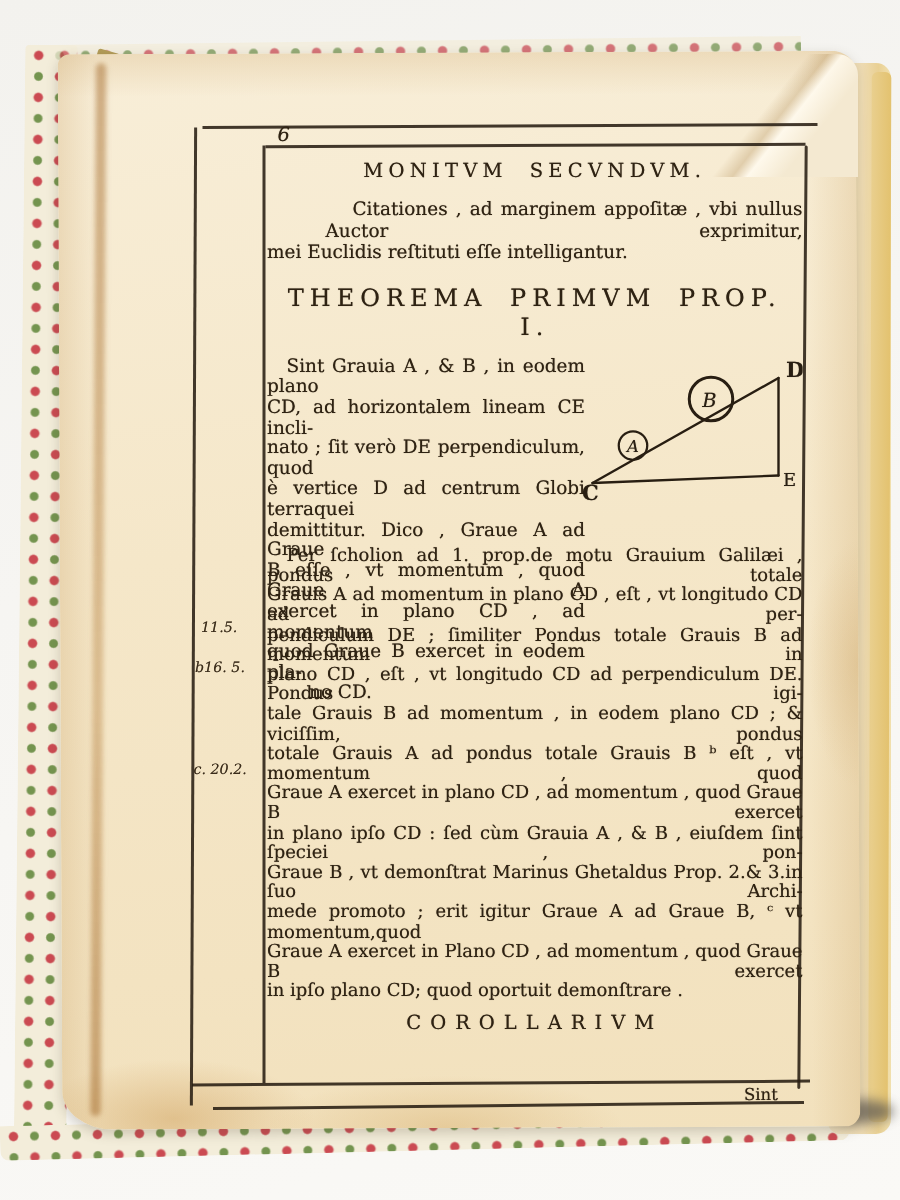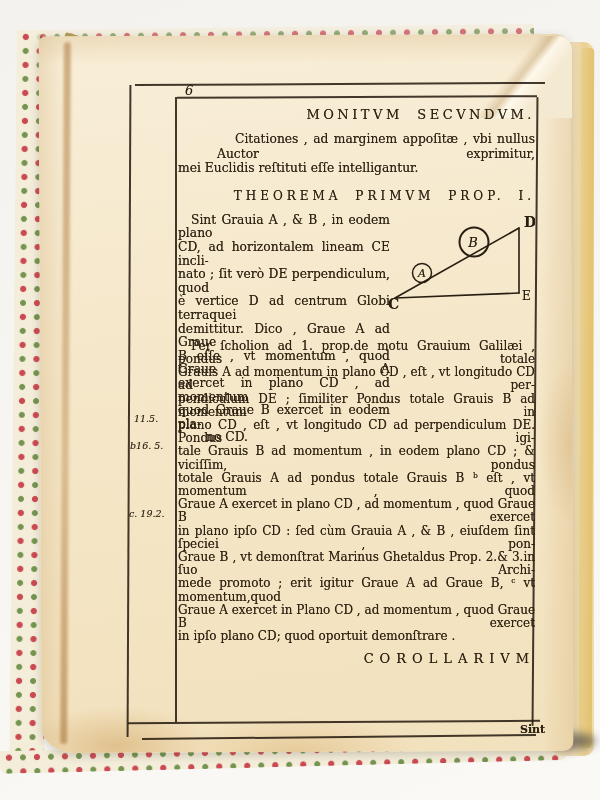--- a/index.html
+++ b/index.html
@@ -51,27 +51,27 @@
   .rule-outer-left{left:128px;top:85px;width:2px;height:652px;transform:rotate(.25deg);}
   .rule-top-outer{left:135px;top:83px;width:410px;height:2px;transform:rotate(-.3deg);}
   .rule-top-inner{left:177px;top:96px;width:360px;height:2px;transform:rotate(-.25deg);}
   .rule-inner-left{left:175px;top:97px;width:2px;height:625px;}
   .rule-right{left:534px;top:97px;width:2px;height:629px;transform:rotate(.45deg);border-radius:2px;}
   .rule-bottom-1{left:128px;top:721px;width:412px;height:2px;transform:rotate(-.35deg);}
   .rule-bottom-2{left:142px;top:736px;width:394px;height:2px;transform:rotate(-.6deg);}
   
   .ink{color:#2e2212;text-shadow:0 0 .5px rgba(46,34,18,.65);}
   .folio{left:185px;top:83px;font-size:13px;font-style:italic;}
-  .catchword{left:520px;top:723px;font-size:11px;font-weight:bold;}
+  .catchword{left:496px;top:723px;font-size:11px;}
   .text-col{left:178px;top:100px;width:357px;}
-  .h-center{text-align:right;}
+  .h-center{text-align:center;}
   .h-monitum{margin-top:7px;font-size:13px;letter-spacing:3.5px;word-spacing:7px;}
   .citation{margin-top:10px;font-size:12.3px;line-height:14.6px;}
   .citation .l1{text-indent:18px;text-align:justify;text-align-last:justify;padding-left:39px;}
-  .h-theorema{margin-top:13px;font-size:12px;letter-spacing:4px;word-spacing:6px;}
+  .h-theorema{margin-top:13px;font-size:16px;letter-spacing:4px;word-spacing:6px;}
   .statement{margin-top:11px;font-size:14.8px;line-height:20px;word-spacing:2px;}
   .statement .l2{text-indent:22px;}
   .setup{margin-top:11px;position:relative;height:123px;}
   .setup .line{width:212px;font-size:12.3px;line-height:13.6px;text-align:justify;text-align-last:justify;}
   .setup .line.first{text-indent:13px;}
   .setup .line.last{text-align-last:left;margin-left:28px;}
   .proof{margin-top:3px;}
   .proof .line{font-size:12px;line-height:13.2px;text-align:justify;text-align-last:justify;}
   .proof .line.first{text-indent:13px;}
   .proof .line.last{text-align-last:left;}
@@ -106,21 +106,21 @@
 <div class="abs rule rule-inner-left"></div>
 <div class="abs rule rule-right"></div>
 <div class="abs rule rule-bottom-1"></div>
 <div class="abs rule rule-bottom-2"></div>
 
 <div class="abs ink folio">6</div>
 <div class="abs ink catchword">Sint</div>
 
 <div class="margin-note note-a">11.5.</div>
 <div class="margin-note note-b">b16. 5.</div>
-<div class="margin-note note-c">c. 19.2.</div>
+<div class="margin-note note-c">c. 20.2.</div>
 
 <div class="abs ink text-col">
 
   <div class="h-center h-monitum">MONITVM SECVNDVM.</div>
 
   <div class="citation">
     <div class="l1">Citationes , ad marginem appoſitæ , vbi nullus Auctor exprimitur,</div>
     <div>mei Euclidis reſtituti eſſe intelligantur.</div>
   </div>
 

